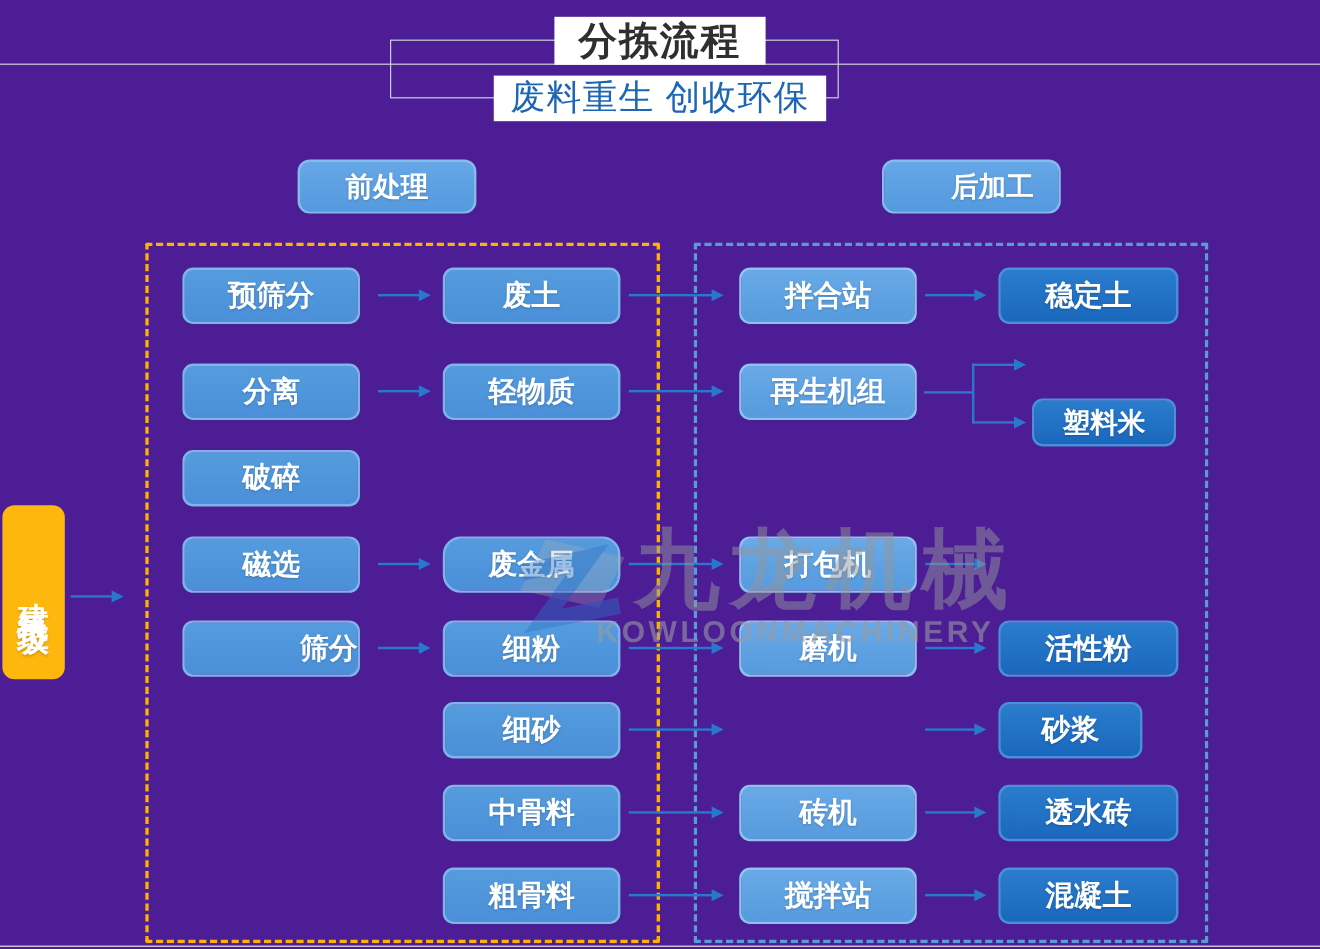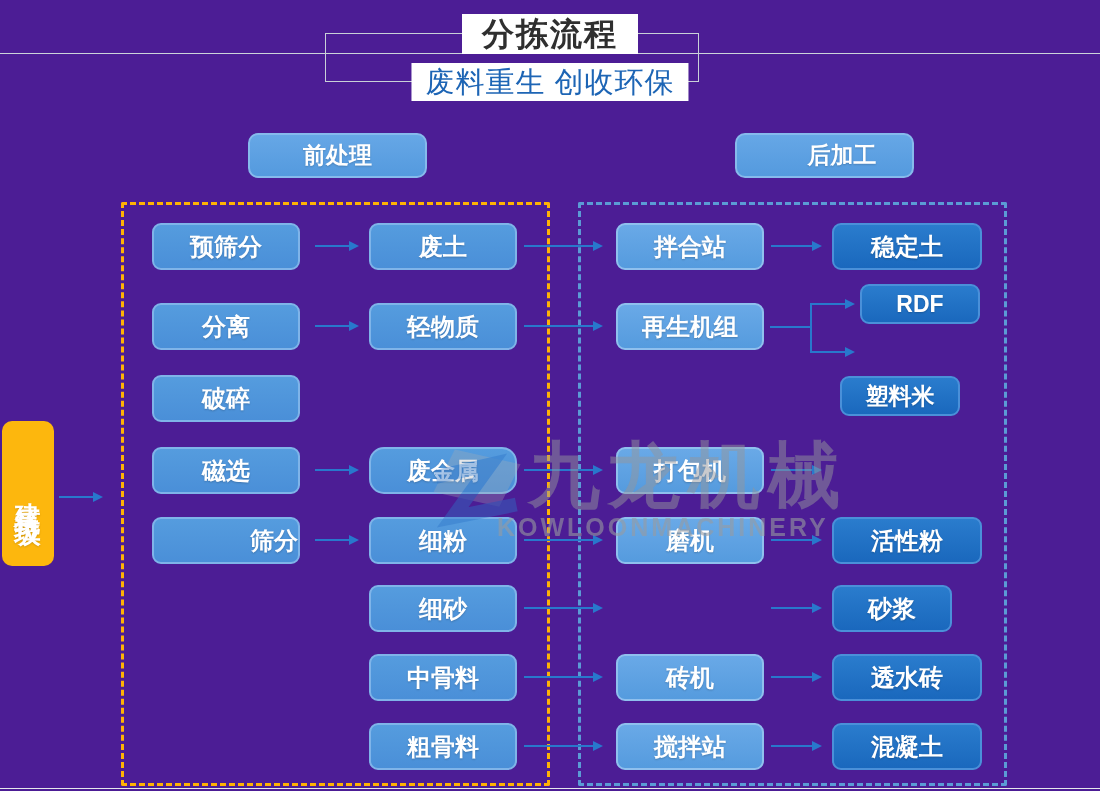--- a/index.html
+++ b/index.html
@@ -15,21 +15,21 @@
     background:#fff;padding:0 20px;font-size:32px;font-weight:bold;color:#2f2f2f;
     line-height:40px;white-space:nowrap;letter-spacing:2px;
   }
   .page-subtitle{
     position:absolute;left:50%;transform:translateX(-50%);top:63px;z-index:3;
     background:#fff;padding:0 14px;font-size:29px;color:#1d65b5;line-height:38px;
     white-space:nowrap;letter-spacing:1px;
   }
   
   .stage-btn{
-    position:absolute;width:179px;height:45px;box-sizing:border-box;border-radius:10px;
+    position:absolute;width:149px;height:45px;box-sizing:border-box;border-radius:10px;
     background:linear-gradient(#66a7e6,#549ade);border:2px solid #86baec;
     color:#fff;font-size:23px;font-weight:bold;text-align:center;line-height:41px;
     text-shadow:0 1px 2px rgba(0,0,0,.18);
   }
   
   .region{position:absolute;left:121px;top:202px;width:429px;height:584px;box-sizing:border-box;border-radius:2px;}
   .region.pre{border:3px dashed #ffb204;}
   .region.post{left:578px;border:3px dashed #5b9bd5;}
   
   .node{
@@ -101,22 +101,21 @@
   <div class="node mid" style="left:369px;top:723px;">粗骨料</div>
 
   <div class="node light" style="left:616px;top:223px;">拌合站</div>
   <div class="node light" style="left:616px;top:303px;">再生机组</div>
   <div class="node light" style="left:616px;top:447px;">打包机</div>
   <div class="node light" style="left:616px;top:517px;">磨机</div>
   <div class="node light" style="left:616px;top:654px;">砖机</div>
   <div class="node light" style="left:616px;top:723px;">搅拌站</div>
 
   <div class="node dark" style="left:832px;top:223px;width:150px;">稳定土</div>
-  <div class="node dark small" style="left:860px;top:284px;">RDF</div>
-  <div class="node dark small" style="left:840px;top:332px;margin-top:44px;">塑料米</div>
+  <div class="node dark small" style="left:860px;top:332px;">塑料米</div>
   <div class="node dark" style="left:832px;top:517px;width:150px;">活性粉</div>
   <div class="node dark" style="left:832px;top:585px;width:120px;">砂浆</div>
   <div class="node dark" style="left:832px;top:654px;width:150px;">透水砖</div>
   <div class="node dark" style="left:832px;top:723px;width:150px;">混凝土</div>
 
   <div class="harrow" style="left:315px;top:245px;width:35px;"></div>
   <div class="harrow" style="left:315px;top:325px;width:35px;"></div>
   <div class="harrow" style="left:315px;top:469px;width:35px;"></div>
   <div class="harrow" style="left:315px;top:539px;width:35px;"></div>
 

